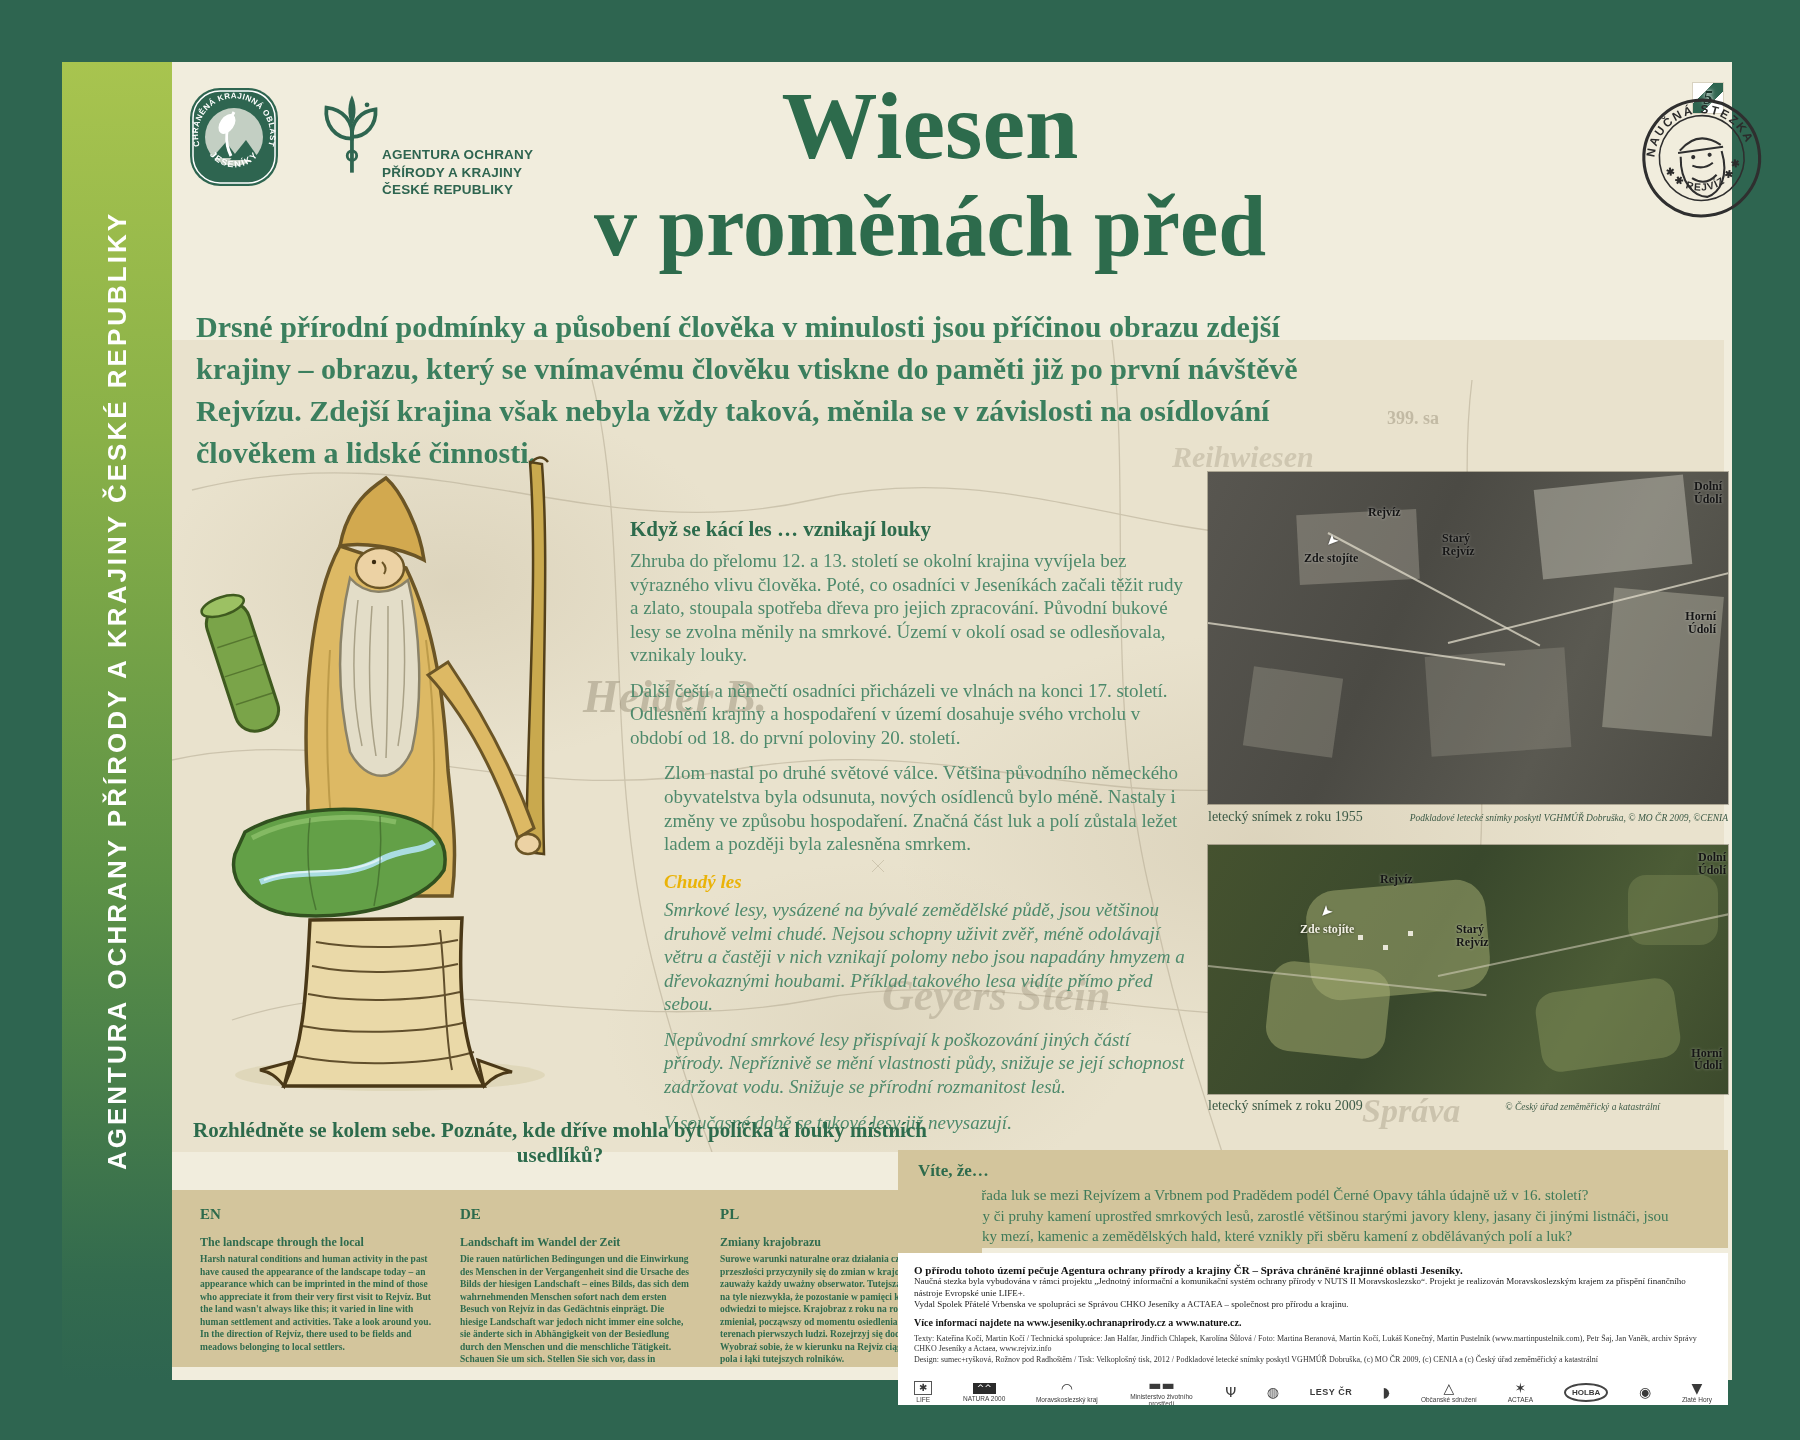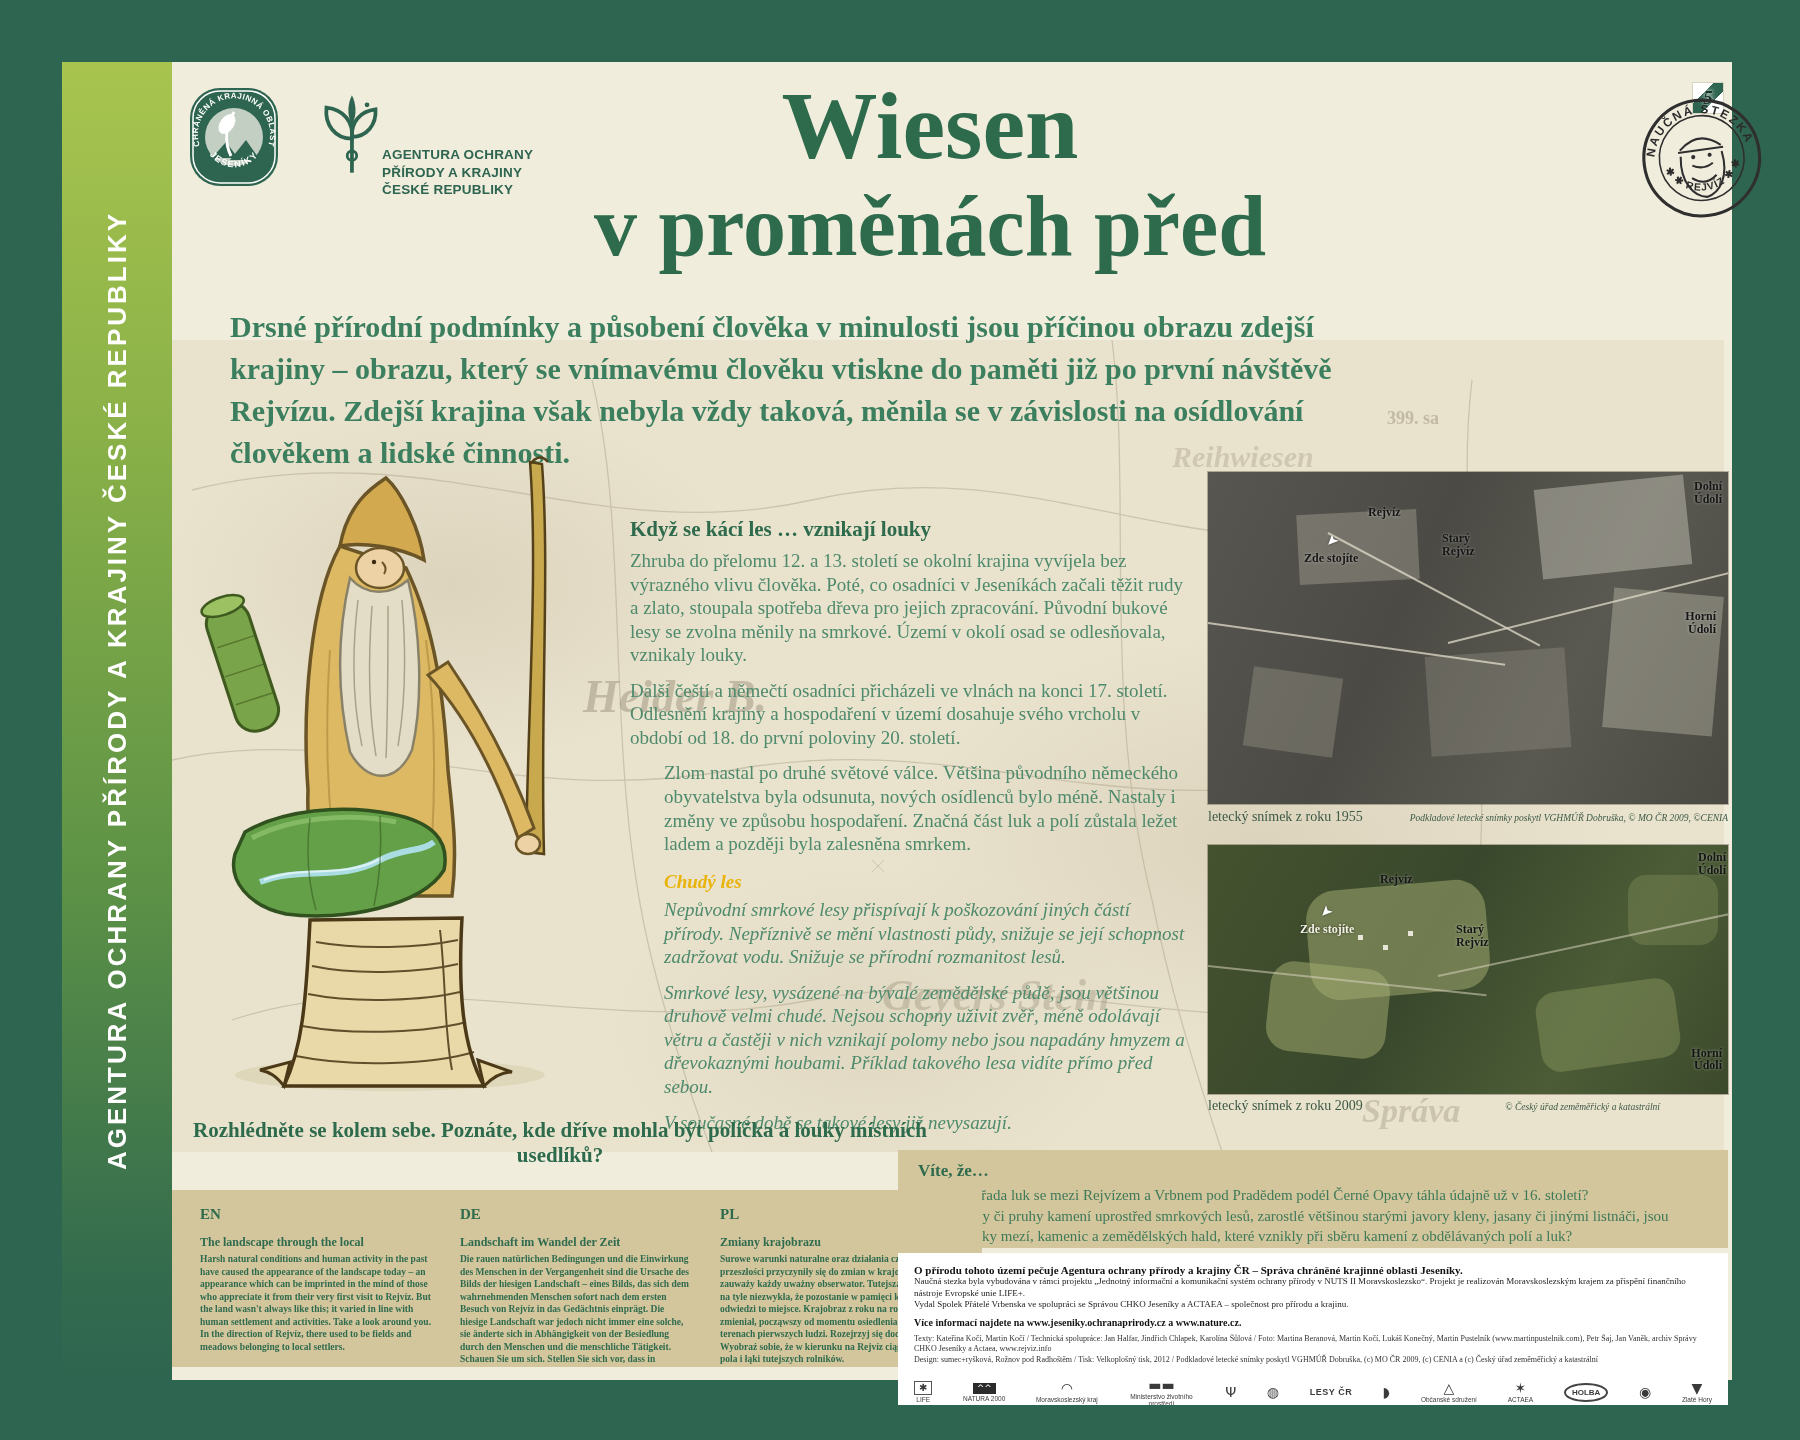--- a/index.html
+++ b/index.html
@@ -40,21 +40,21 @@
   .map-band { position:absolute; left:172px; top:340px; width:1552px; height:812px;
               background:
                 radial-gradient(420px 260px at 18% 30%, rgba(197,186,158,.35), rgba(197,186,158,0) 70%),
                 radial-gradient(520px 300px at 70% 62%, rgba(190,178,150,.30), rgba(190,178,150,0) 70%),
                 radial-gradient(380px 240px at 45% 85%, rgba(200,190,162,.28), rgba(200,190,162,0) 70%),
                 #e9e2cd; }
   .map-word { position:absolute; color:#948a73; font-weight:bold; font-style:italic; opacity:.45;
               filter:blur(.6px); white-space:nowrap; }
 
   .intro { position:absolute; left:196px; top:306px; width:1115px;
-           font-weight:bold; font-size:30px; line-height:1.4; color:#3b7f5e;margin-left:34px; }
+           font-weight:bold; font-size:30px; line-height:1.4; color:#3b7f5e; }
 
   
   .article { position:absolute; left:630px; top:516px; width:560px;
              font-size:19px; line-height:1.24; color:#4e8a6c; }
   .article p { margin:0 0 12px; }
   .article .h1 { font-weight:bold; font-size:21px; color:#2d6b4c; margin:0 0 7px; }
   .article .h2 { font-weight:bold; font-size:21px; color:#2d6b4c; margin:14px 0 6px; }
   .article .h3 { font-weight:bold; font-style:italic; font-size:19px; color:#eab308; margin:14px 0 5px; }
   .article .it { font-style:italic; }
   .indent { margin-left:34px; }
@@ -283,22 +283,22 @@
   </svg>
 </div>
 
 <div class="article">
   <div class="h1">Když se kácí les … vznikají louky</div>
   <p>Zhruba do přelomu 12. a 13. století se okolní krajina vyvíjela bez výrazného vlivu člověka. Poté, co osadníci v Jeseníkách začali těžit rudy a zlato, stoupala spotřeba dřeva pro jejich zpracování. Původní bukové lesy se zvolna měnily na smrkové. Území v okolí osad se odlesňovala, vznikaly louky.</p>
   <p>Další čeští a němečtí osadníci přicházeli ve vlnách na konci 17. století. Odlesnění krajiny a hospodaření v území dosahuje svého vrcholu v období od 18. do první poloviny 20. století.</p>
   <div class="indent">
     <p>Zlom nastal po druhé světové válce. Většina původního německého obyvatelstva byla odsunuta, nových osídlenců bylo méně. Nastaly i změny ve způsobu hospodaření. Značná část luk a polí zůstala ležet ladem a později byla zalesněna smrkem.</p>
     <div class="h3">Chudý les</div>
+    <p class="it">Smrkové lesy, vysázené na bývalé zemědělské půdě, jsou většinou druhově velmi chudé. Nejsou schopny uživit zvěř, méně odolávají větru a častěji v nich vznikají polomy nebo jsou napadány hmyzem a dřevokaznými houbami. Příklad takového lesa vidíte přímo před sebou.</p>
     <p class="it">Nepůvodní smrkové lesy přispívají k poškozování jiných částí přírody. Nepříznivě se mění vlastnosti půdy, snižuje se její schopnost zadržovat vodu. Snižuje se přírodní rozmanitost lesů.</p>
-    <p class="it">Smrkové lesy, vysázené na bývalé zemědělské půdě, jsou většinou druhově velmi chudé. Nejsou schopny uživit zvěř, méně odolávají větru a častěji v nich vznikají polomy nebo jsou napadány hmyzem a dřevokaznými houbami. Příklad takového lesa vidíte přímo před sebou.</p>
     <p class="it">V současné době se takové lesy již nevysazují.</p>
   </div>
 </div>
 
 <div class="question">Rozhlédněte se kolem sebe. Poznáte, kde dříve mohla být políčka a louky místních usedlíků?</div>
 
 <div class="photo photo1">
   <div class="patch" style="left:330px;top:10px;width:150px;height:90px;background:rgba(205,202,188,.45);transform:rotate(-6deg)"></div>
   <div class="patch" style="left:400px;top:120px;width:110px;height:140px;background:rgba(196,192,176,.4);transform:rotate(5deg)"></div>
   <div class="patch" style="left:90px;top:40px;width:120px;height:70px;background:rgba(188,184,168,.35);transform:rotate(-3deg)"></div>

